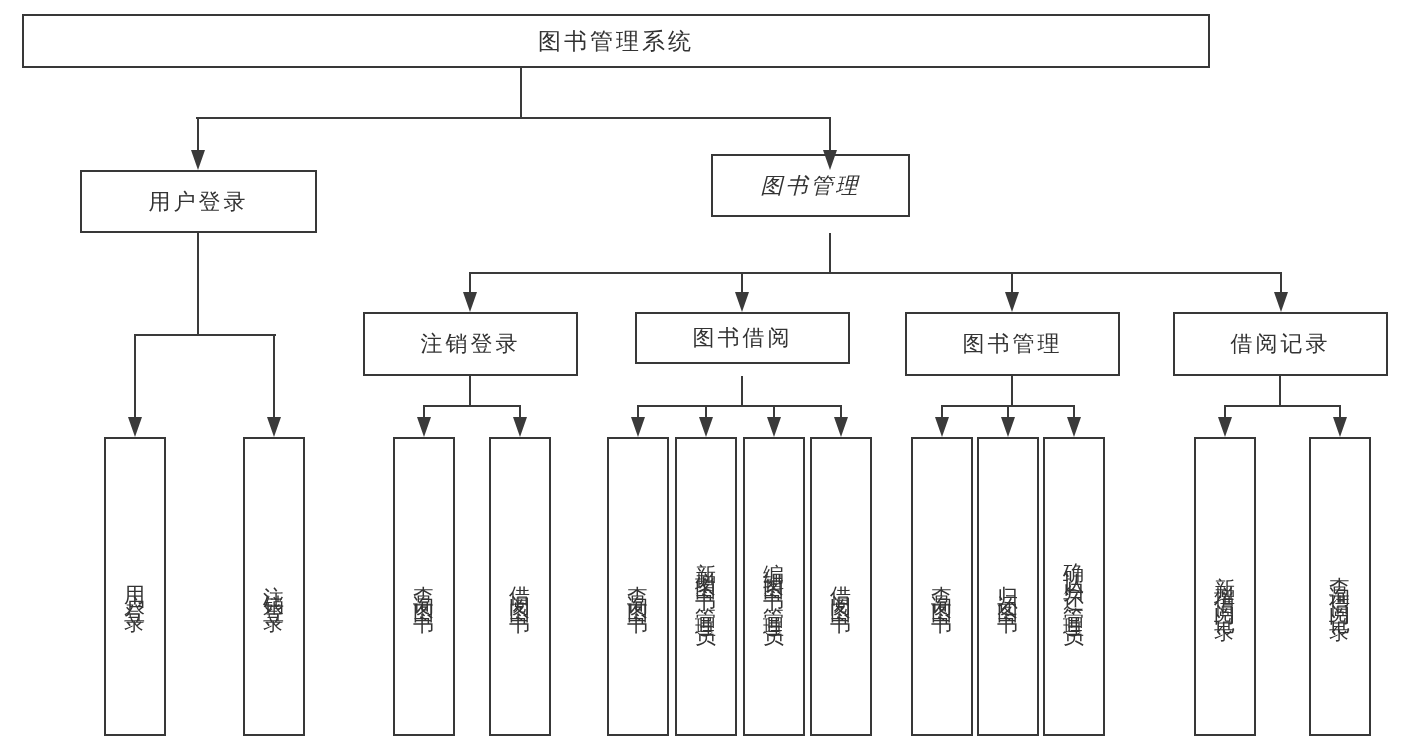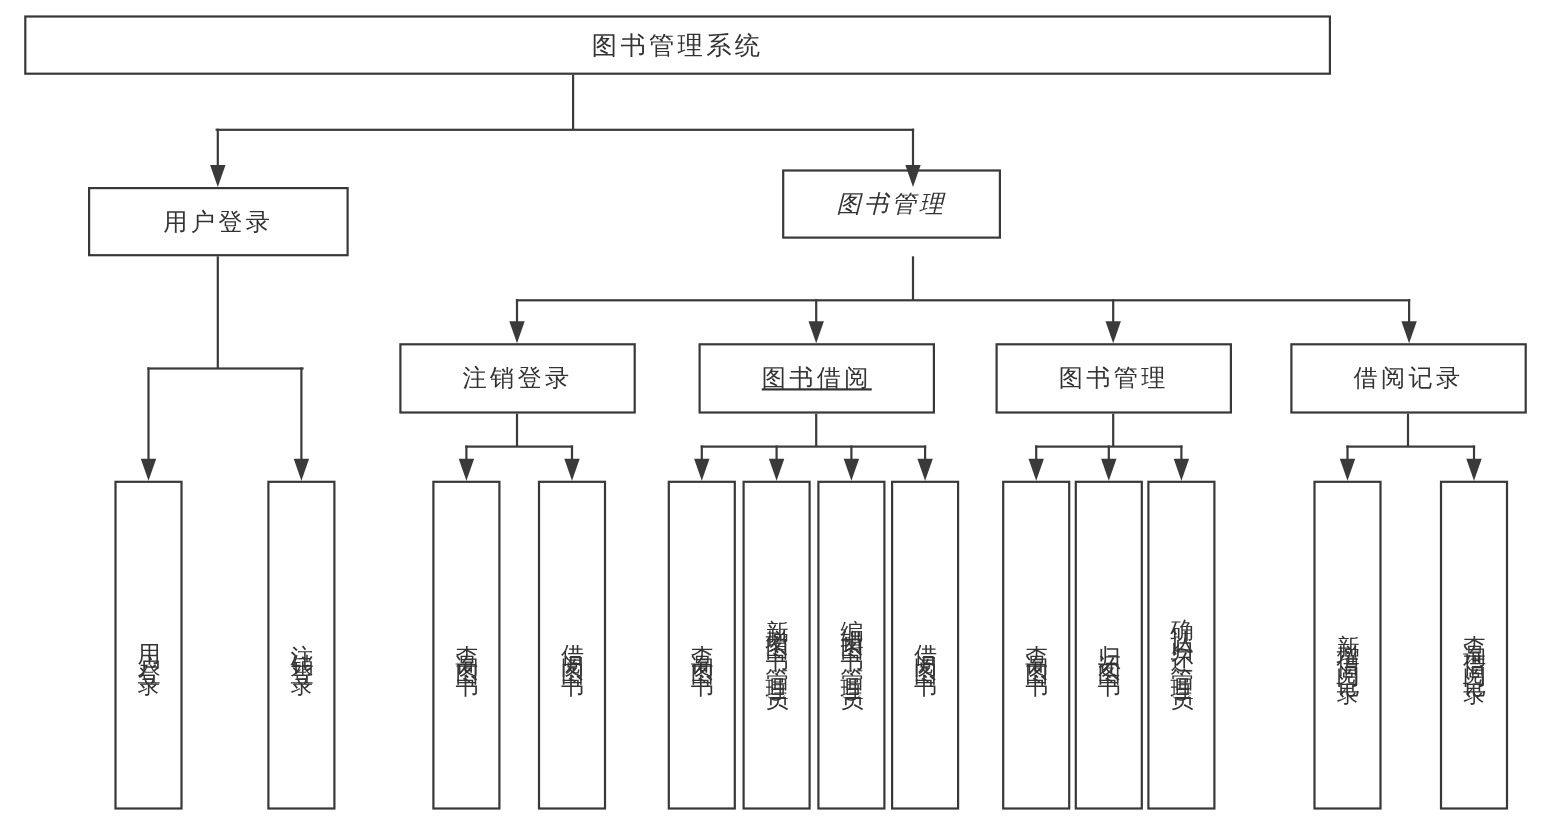--- a/index.html
+++ b/index.html
@@ -46,21 +46,21 @@
   <div class="node hor" style="left:80px;top:170px;width:237px;height:63px;">
     <span>用户登录</span>
   </div>
   <div class="node hor" style="left:711px;top:154px;width:199px;height:63px;font-style:italic;">
     <span>图书管理</span>
   </div>
 
   <div class="node hor" style="left:363px;top:312px;width:215px;height:64px;">
     <span>注销登录</span>
   </div>
-  <div class="node hor" style="left:635px;top:312px;width:215px;height:64px;text-decoration:underline;">
+  <div class="node hor" style="left:635px;top:312px;width:215px;height:52px;">
     <span>图书借阅</span>
   </div>
   <div class="node hor" style="left:905px;top:312px;width:215px;height:64px;">
     <span>图书管理</span>
   </div>
   <div class="node hor" style="left:1173px;top:312px;width:215px;height:64px;">
     <span>借阅记录</span>
   </div>
 
   <div class="node leaf" style="left:104px;top:437px;width:62px;height:299px;">

